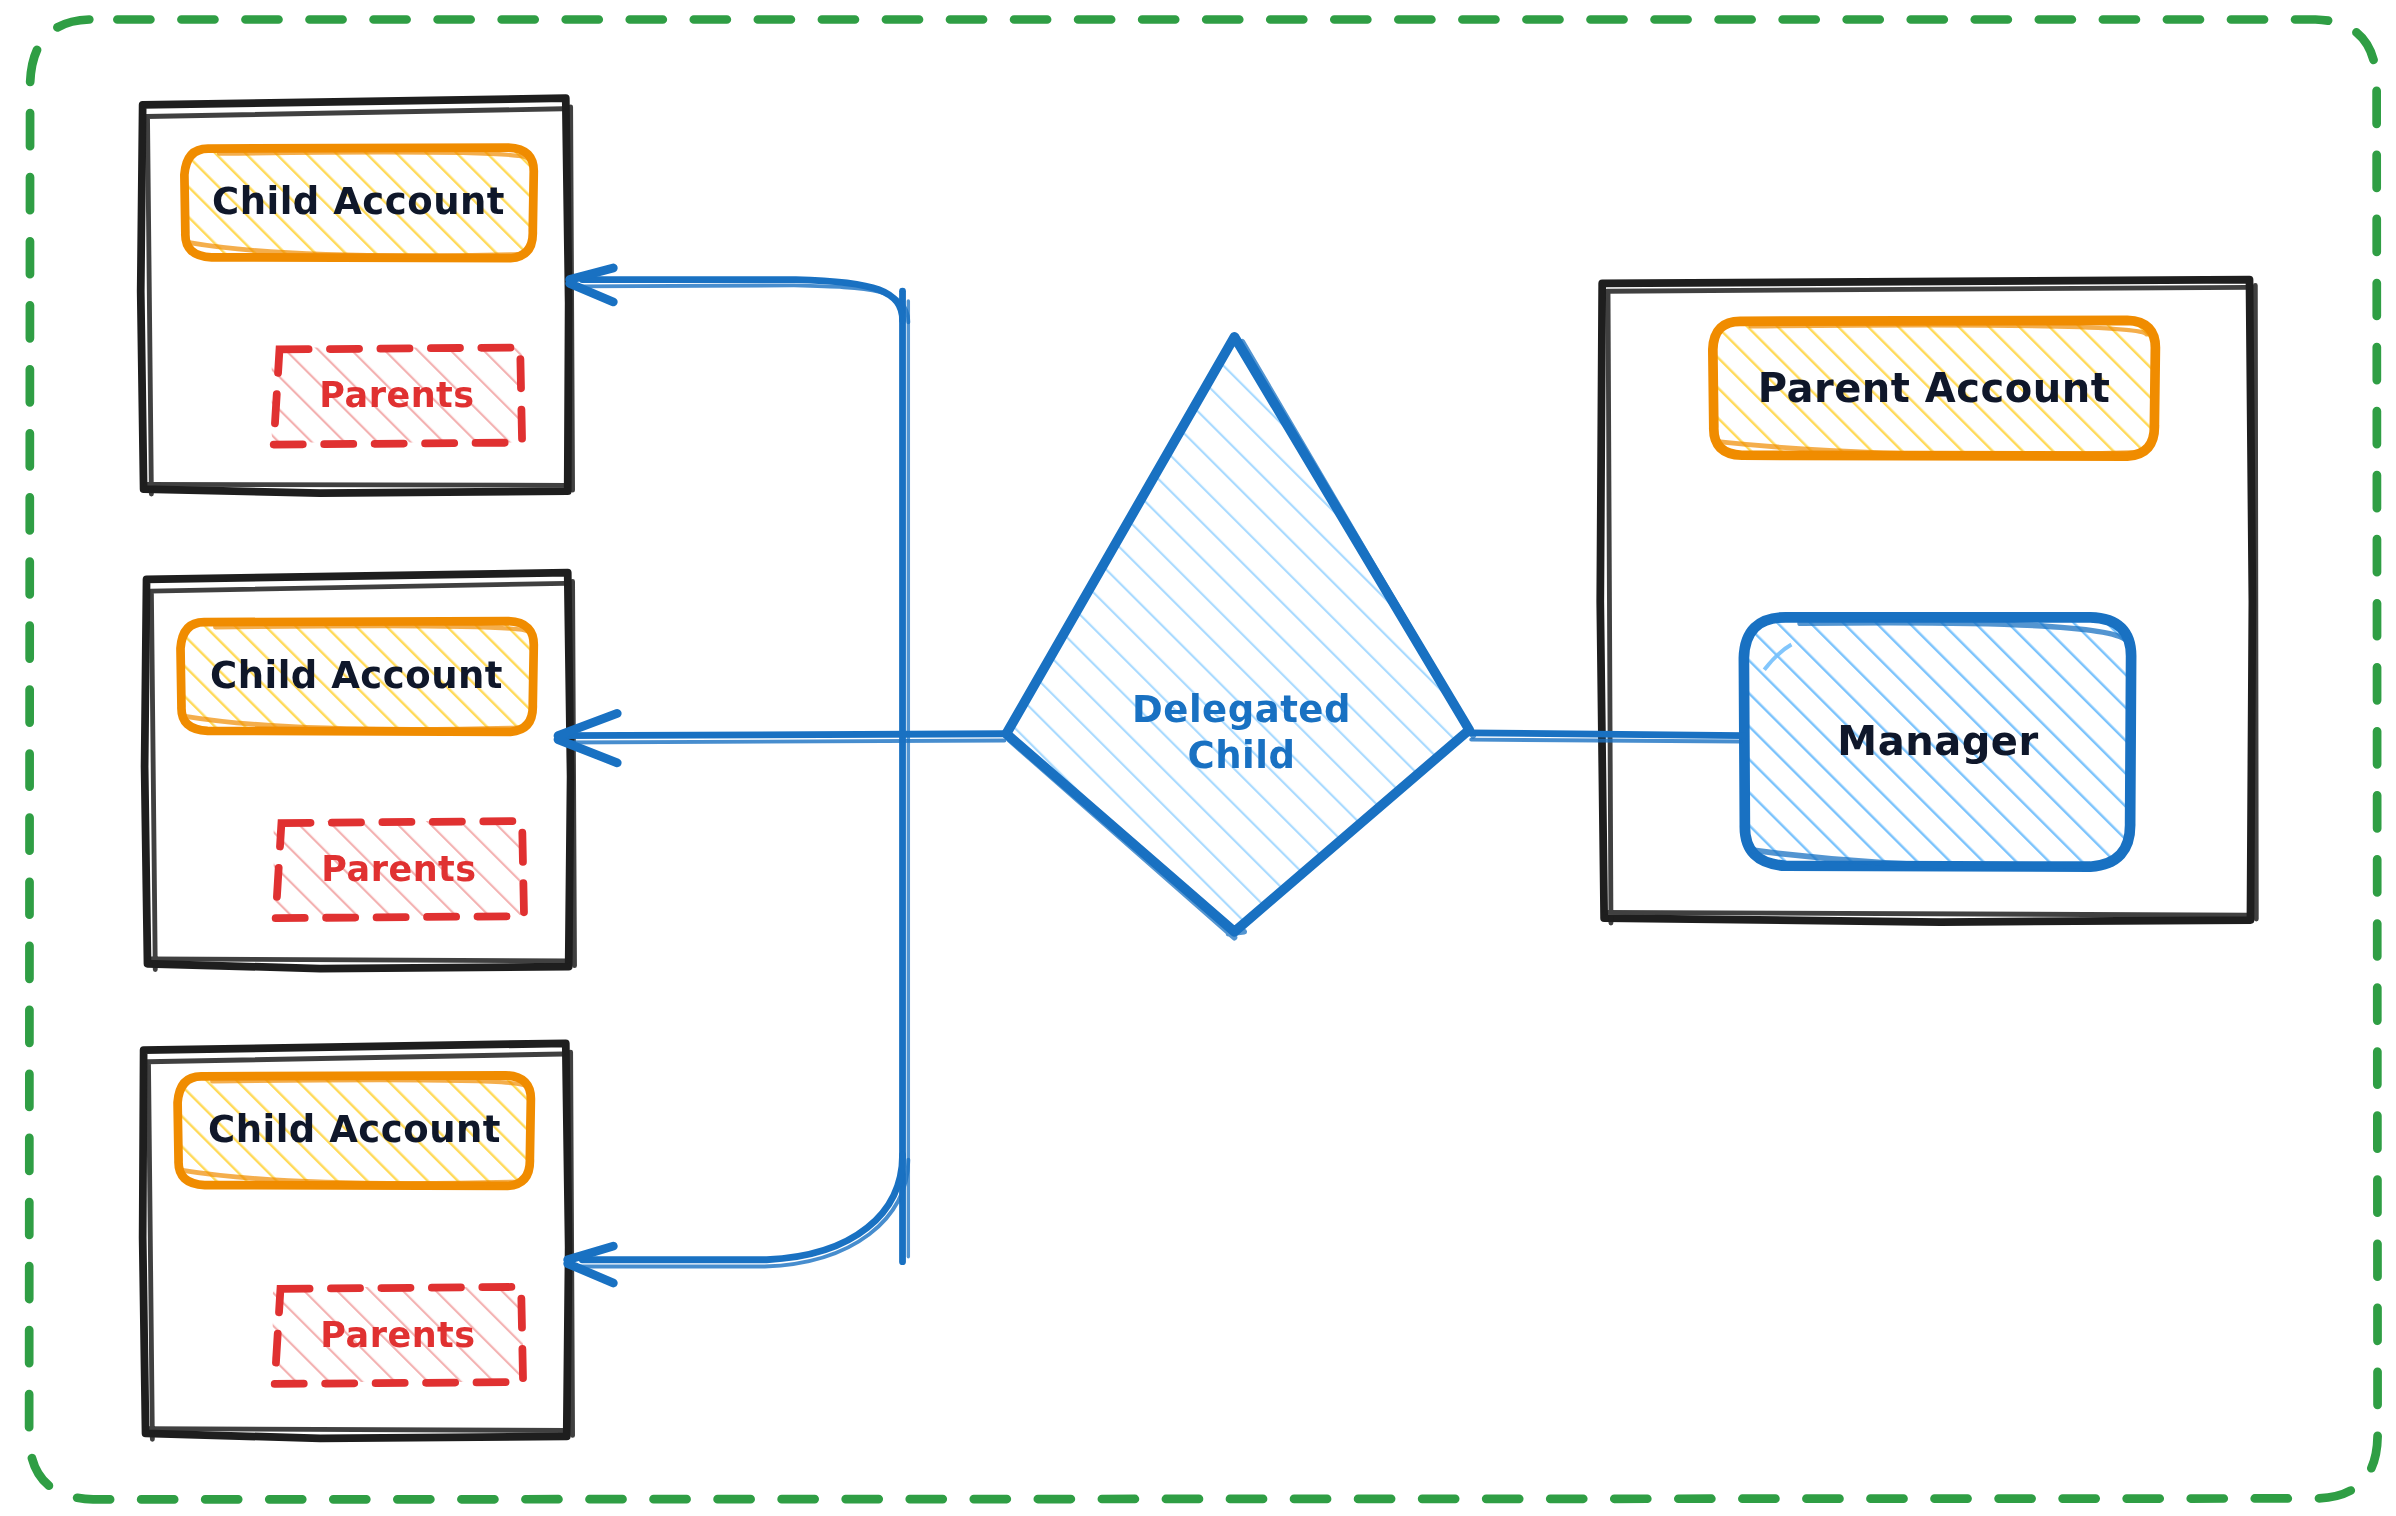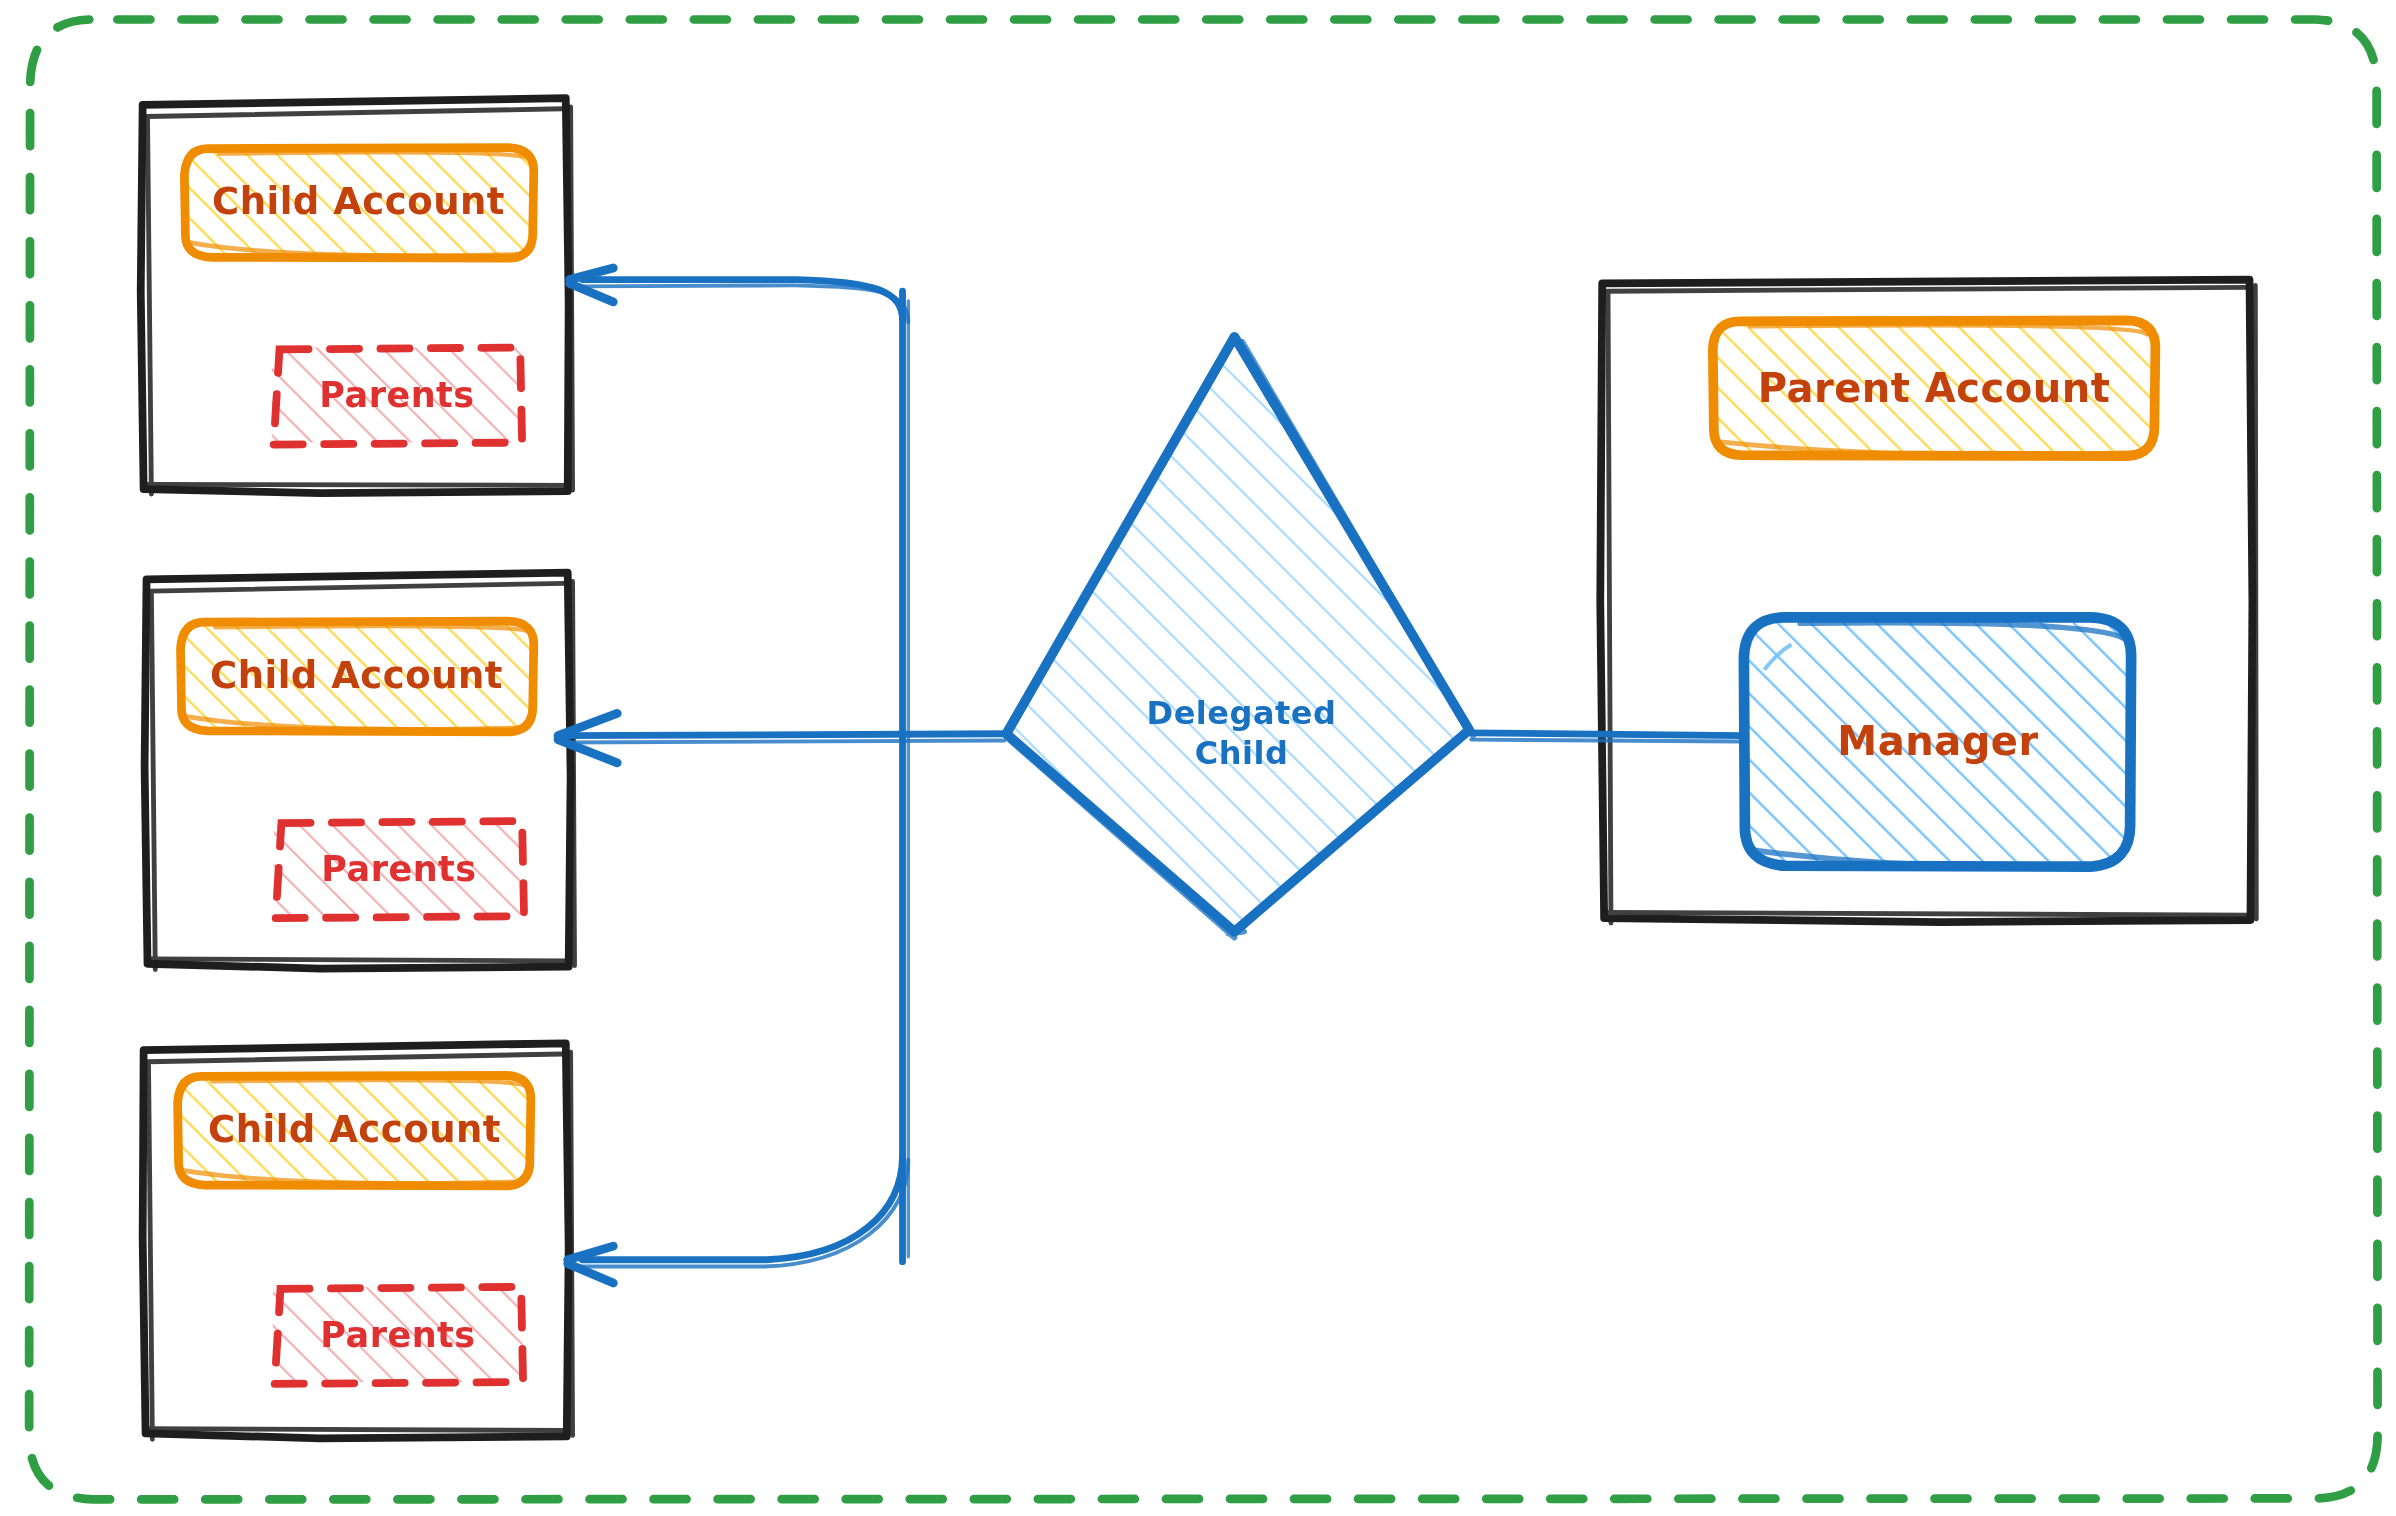--- a/index.html
+++ b/index.html
@@ -2,27 +2,27 @@
 <html><head>
 <meta charset="utf-8">
 <style>
   html,body{margin:0;padding:0;background:#ffffff;}
   body{width:2397px;height:1517px;position:relative;overflow:hidden;
        font-family:"DejaVu Sans", sans-serif;}
   #stage{position:absolute;inset:0;width:2397px;height:1517px;}
   #stage > svg{position:absolute;top:0;left:0;}
   .lbl{position:absolute;display:flex;align-items:center;justify-content:center;
        text-align:center;pointer-events:none;white-space:pre-line;}
-  .t-dark{color:#c2410c;}
+  .t-dark{color:#0f172a;}
   .t-red{color:#e03131;}
   .t-blue{color:#1971c2;}
   .f-xl{font-size:40px;font-weight:700;letter-spacing:0.5px;}
   .f-lg{font-size:37px;font-weight:700;letter-spacing:0.5px;}
   .f-md{font-size:35px;font-weight:700;letter-spacing:0.5px;}
-  .f-sm{font-size:32px;font-weight:700;letter-spacing:0.5px;line-height:1.25;}
+  .f-sm{font-size:37px;font-weight:700;letter-spacing:0.5px;line-height:1.25;}
 </style>
 </head>
 <body>
 
 <div id="stage">
 
 <svg width="2397" height="1517" viewBox="0 0 2470 1563">
   <defs>
     <pattern id="hatchYellow" width="22" height="22" patternUnits="userSpaceOnUse" patternTransform="rotate(-45)">
       <line x1="0" y1="0" x2="0" y2="22" stroke="#ffd43b" stroke-width="5" opacity="0.85"></line>

